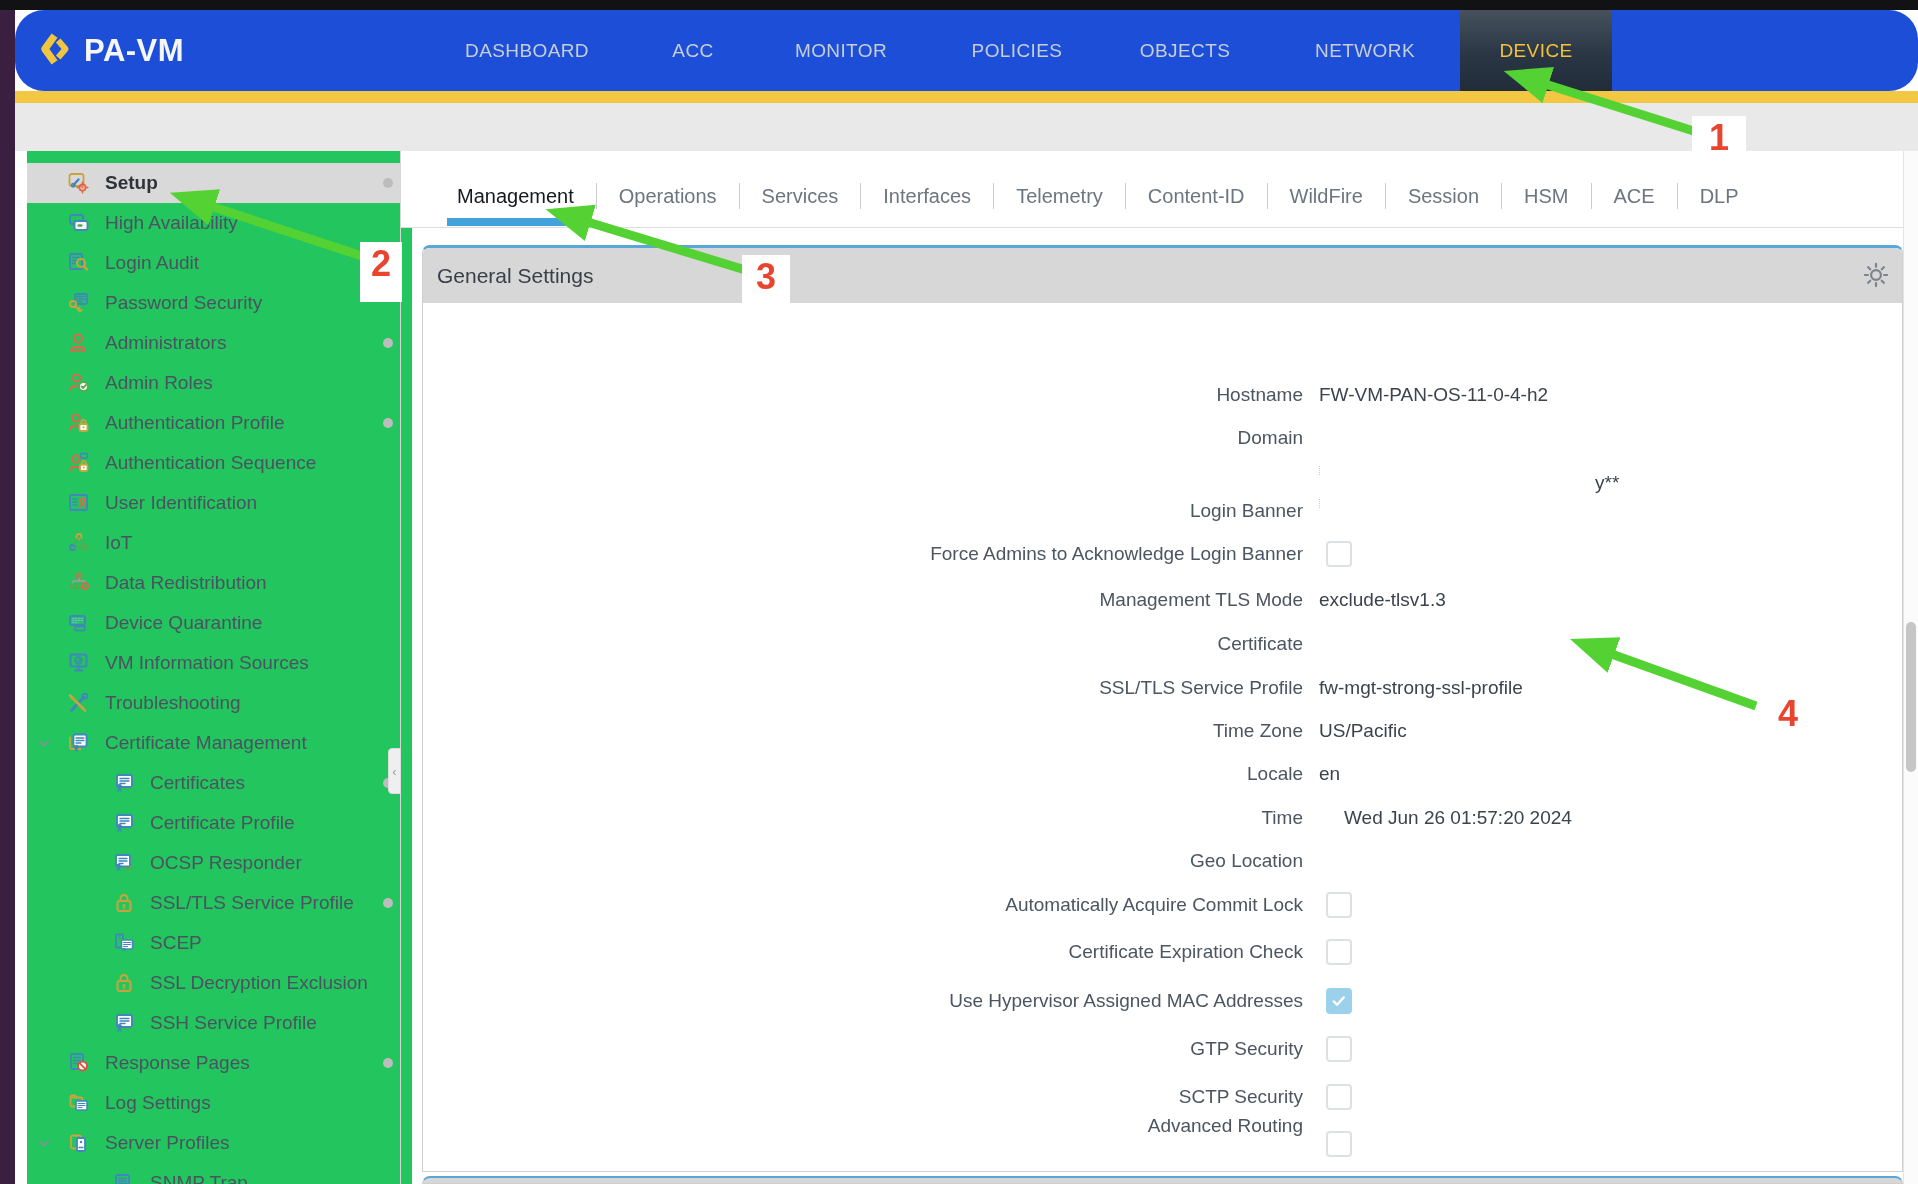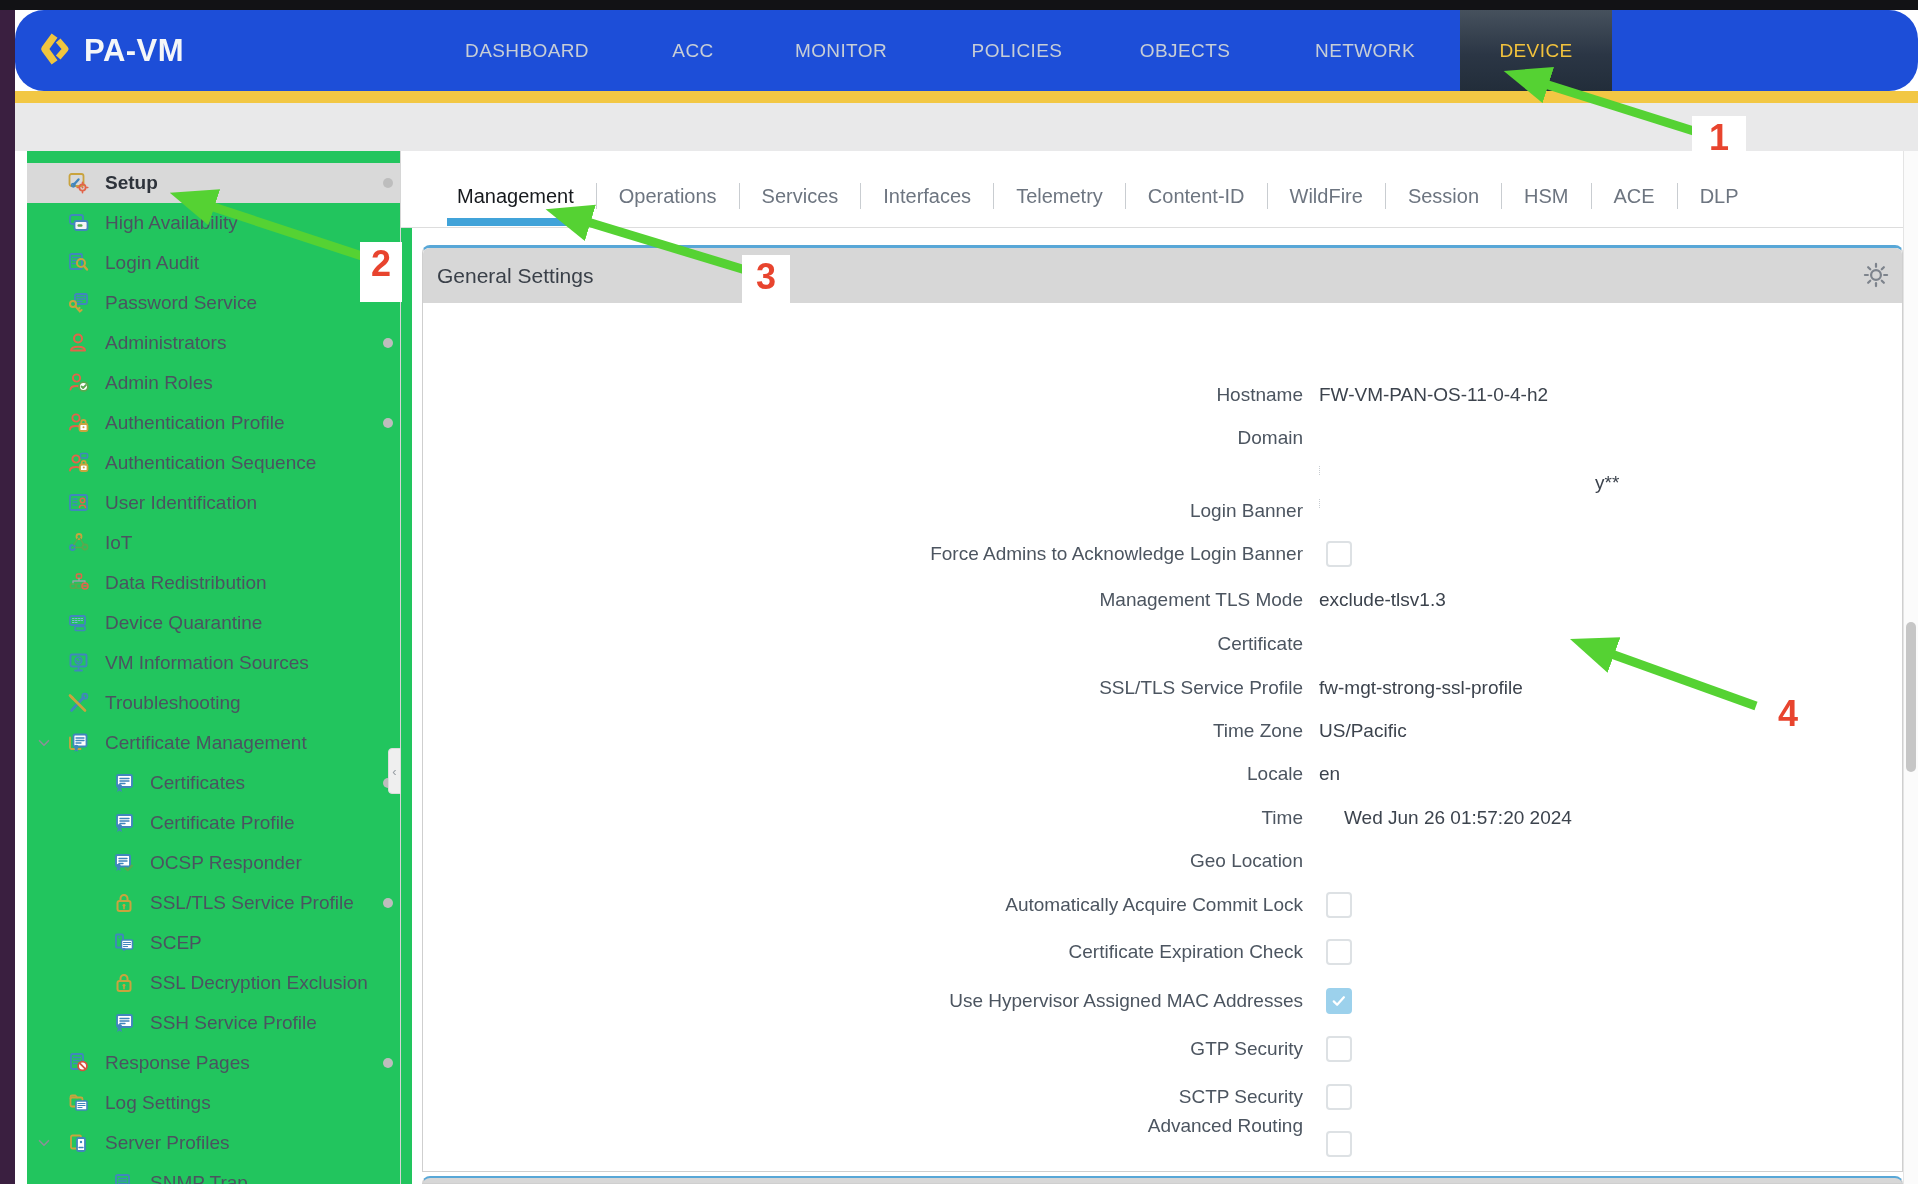--- a/index.html
+++ b/index.html
@@ -140,21 +140,21 @@
             </svg></span>
           <span class="lbl">Login Audit</span>
         </div>
         <div class="side-row">
           <span class="icn"><svg width="24" height="24" viewBox="0 0 24 24" fill="none" stroke-linecap="round" stroke-linejoin="round">
               <rect x="8" y="3" width="12" height="10" rx="1.5" stroke="#4186bd" stroke-width="1.8"></rect>
               <path d="M10 5.5h8 M10 8h8 M10 10.5h5" stroke="#4186bd" stroke-width="1.3"></path>
               <circle cx="6" cy="13" r="3" stroke="#c9a33e" stroke-width="2"></circle>
               <path d="M8.2 15.2 L12.5 20 M10.8 18.4l1.8-1.6 M12.8 20.6l1.8-1.6" stroke="#c9a33e" stroke-width="2"></path>
             </svg></span>
-          <span class="lbl">Password Service</span>
+          <span class="lbl">Password Security</span>
         </div>
         <div class="side-row">
           <span class="icn"><svg width="24" height="24" viewBox="0 0 24 24" fill="none" stroke-linecap="round" stroke-linejoin="round">
               <circle cx="11" cy="7.5" r="4" stroke="#e2654a" stroke-width="2"></circle>
               <path d="M4 19.5 C4 14.5 18 14.5 18 19.5 Z" stroke="#e2654a" stroke-width="2"></path>
             </svg></span>
           <span class="lbl">Administrators</span>
           <span class="dot"></span>
         </div>
         <div class="side-row">

